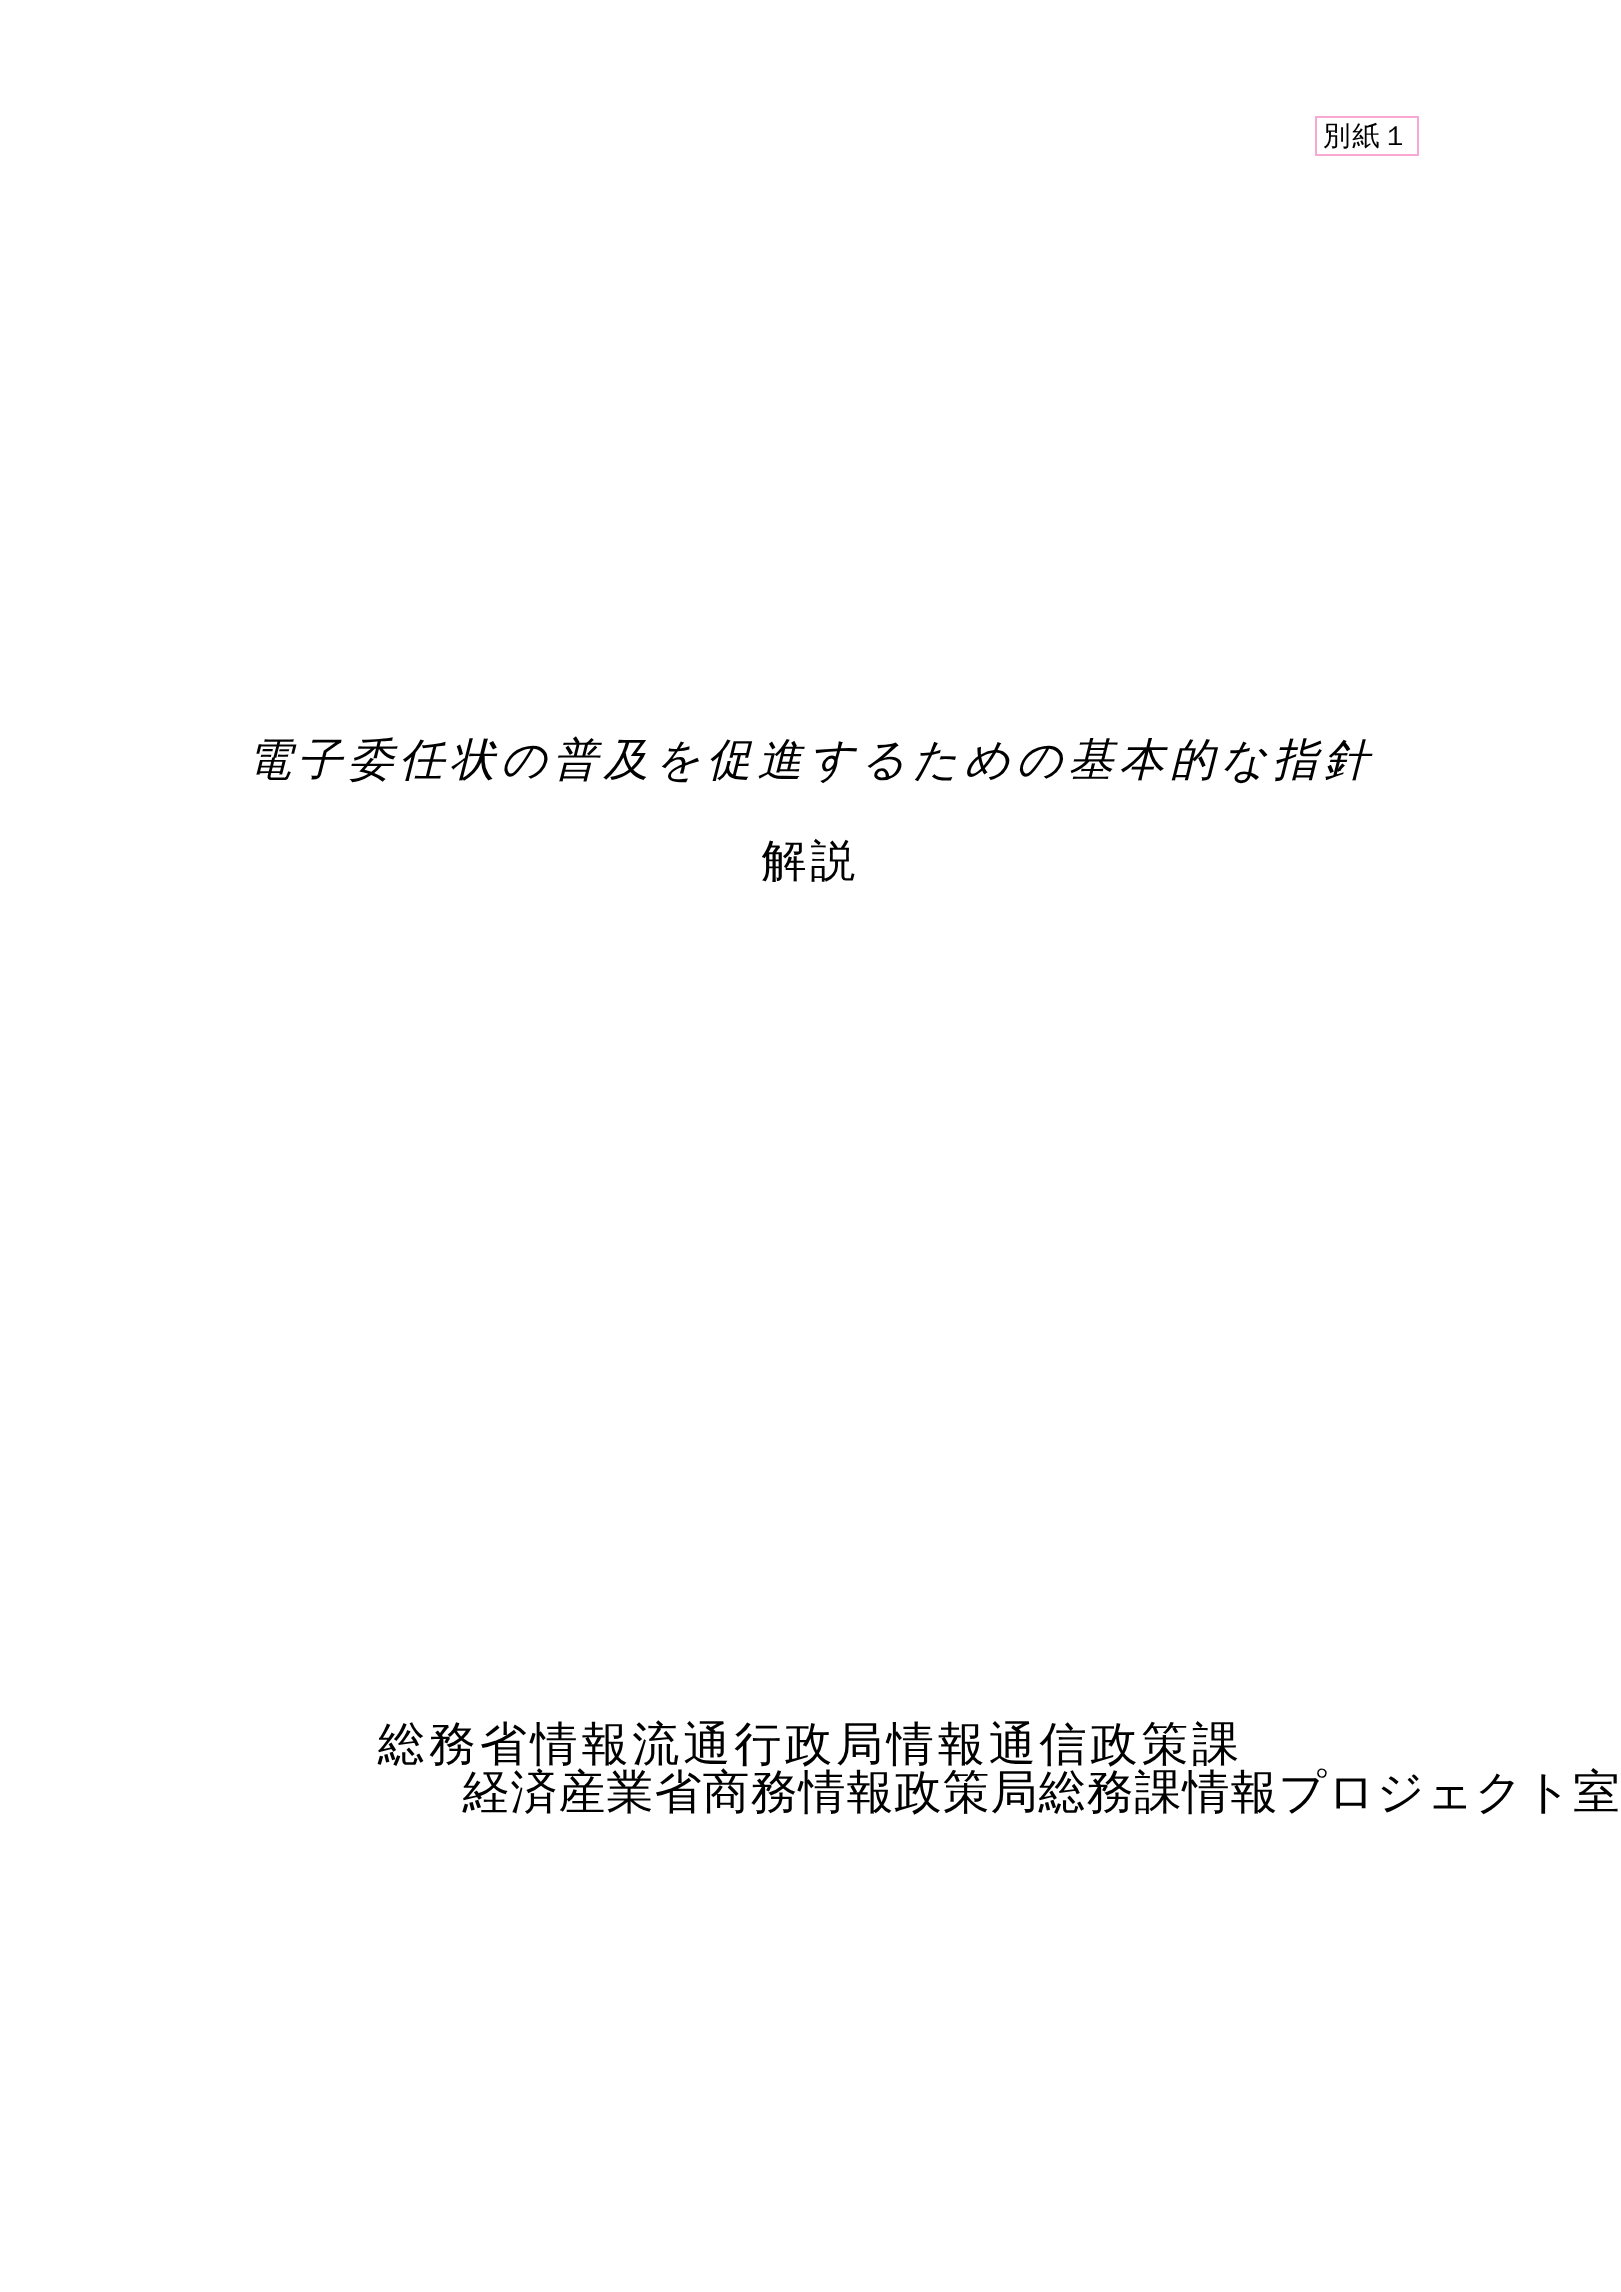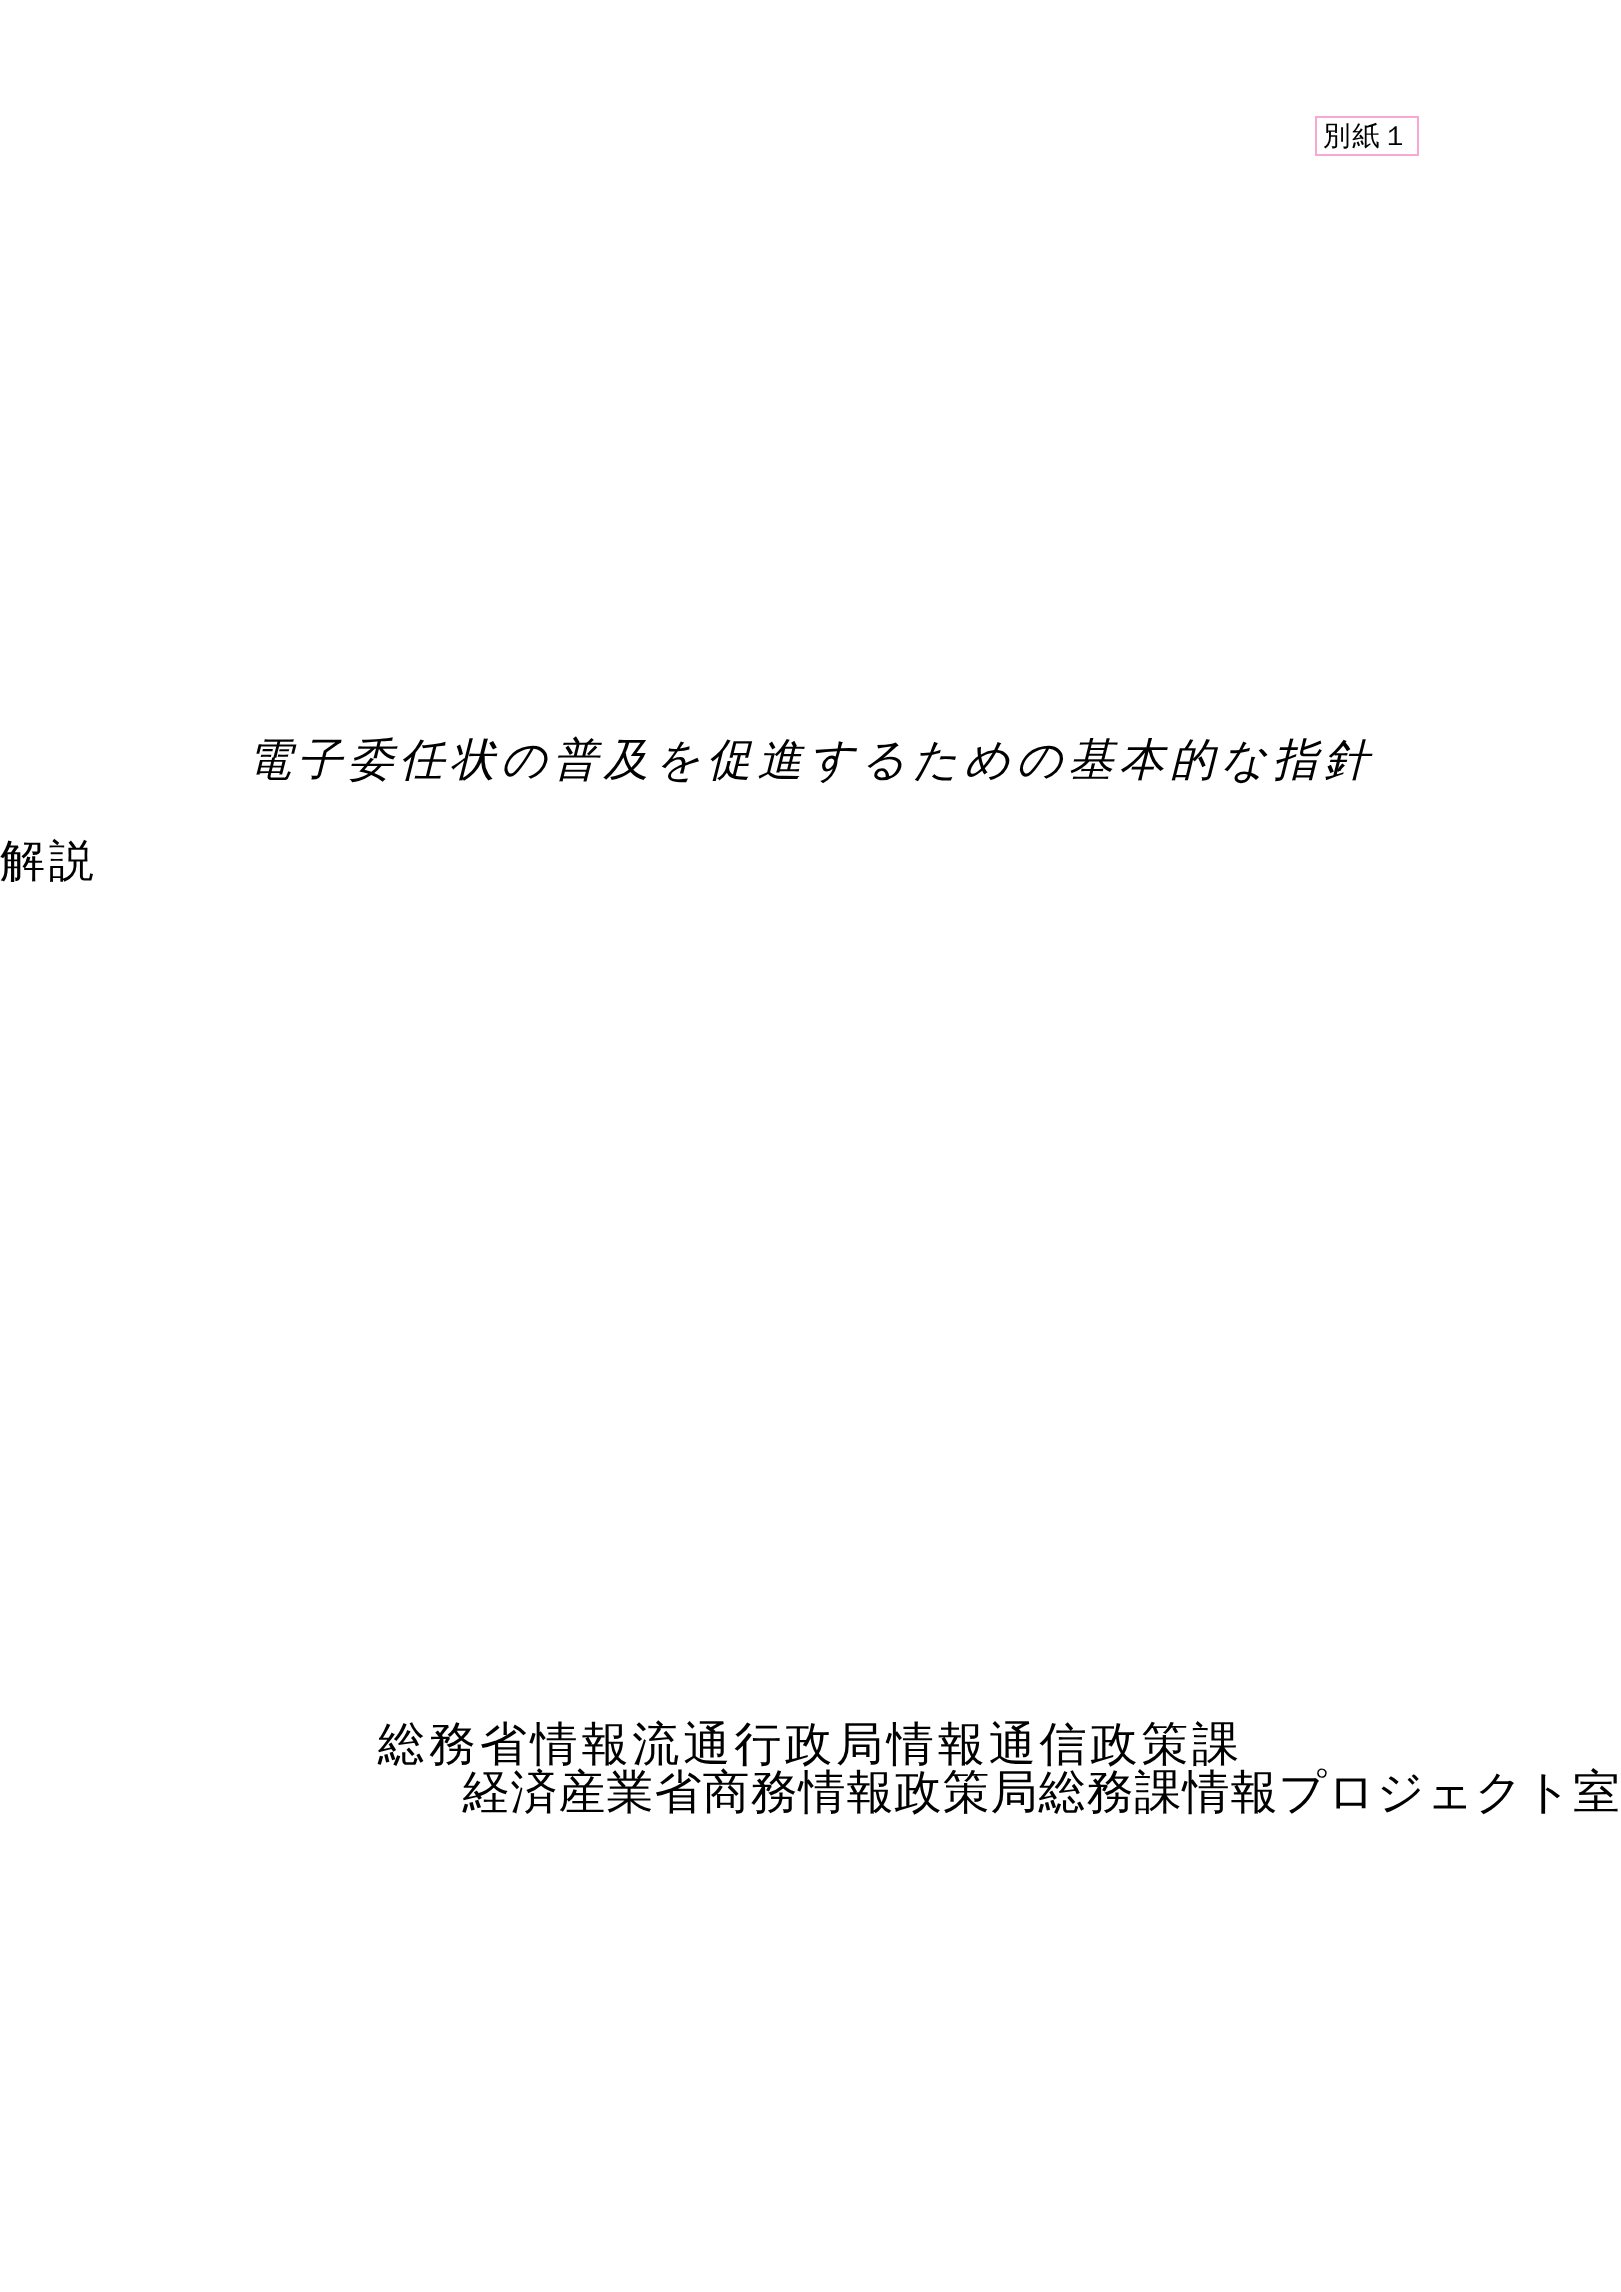--- a/index.html
+++ b/index.html
@@ -44,21 +44,21 @@
     font-weight: normal;
     letter-spacing: 5.9px;
     white-space: nowrap;
     font-style: italic;
   }
   .doc-subtitle {
     position: absolute;
     top: 831px;
     left: 0;
     width: 100%;
-    text-align: left;
+    text-align: center;
     font-size: 45px;
     font-weight: normal;
     letter-spacing: 3.9px;
     white-space: nowrap;
   }
   .footer-line-1 {
     position: absolute;
     top: 1713px;
     left: 0;
     width: 100%;

